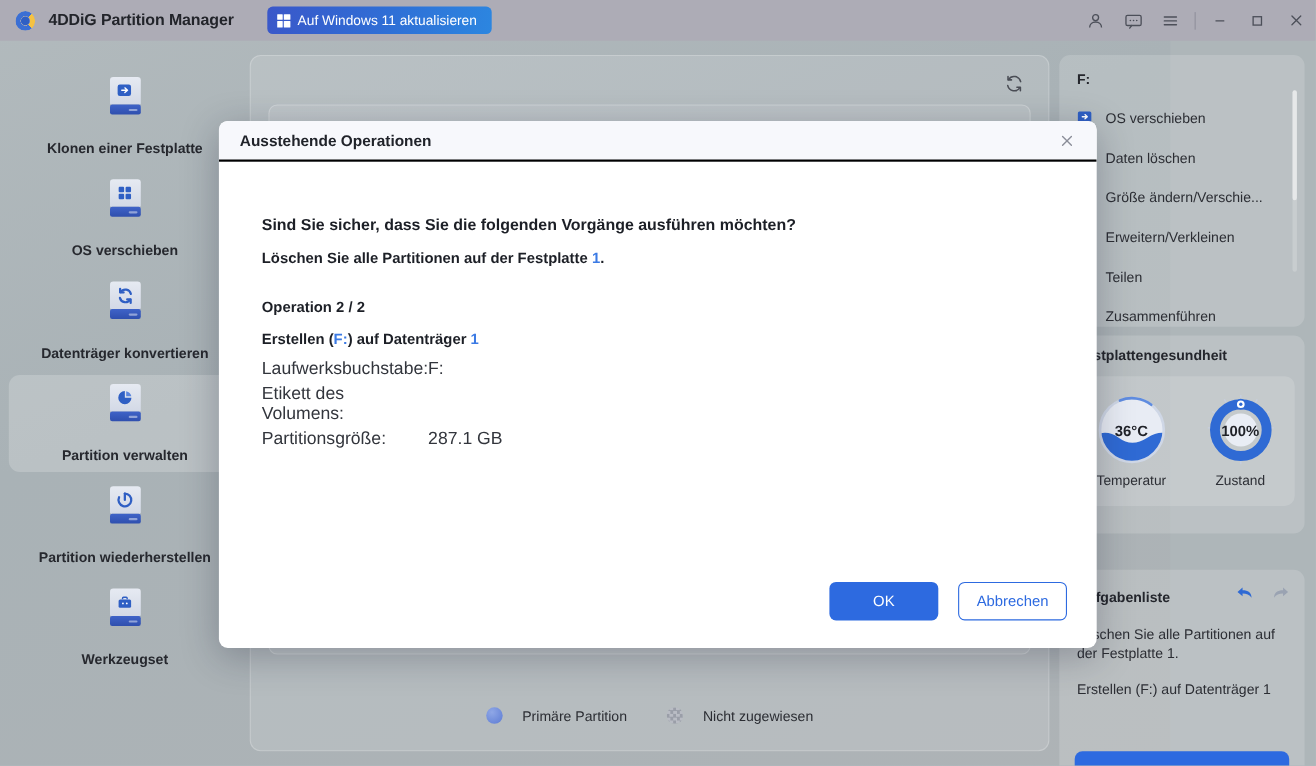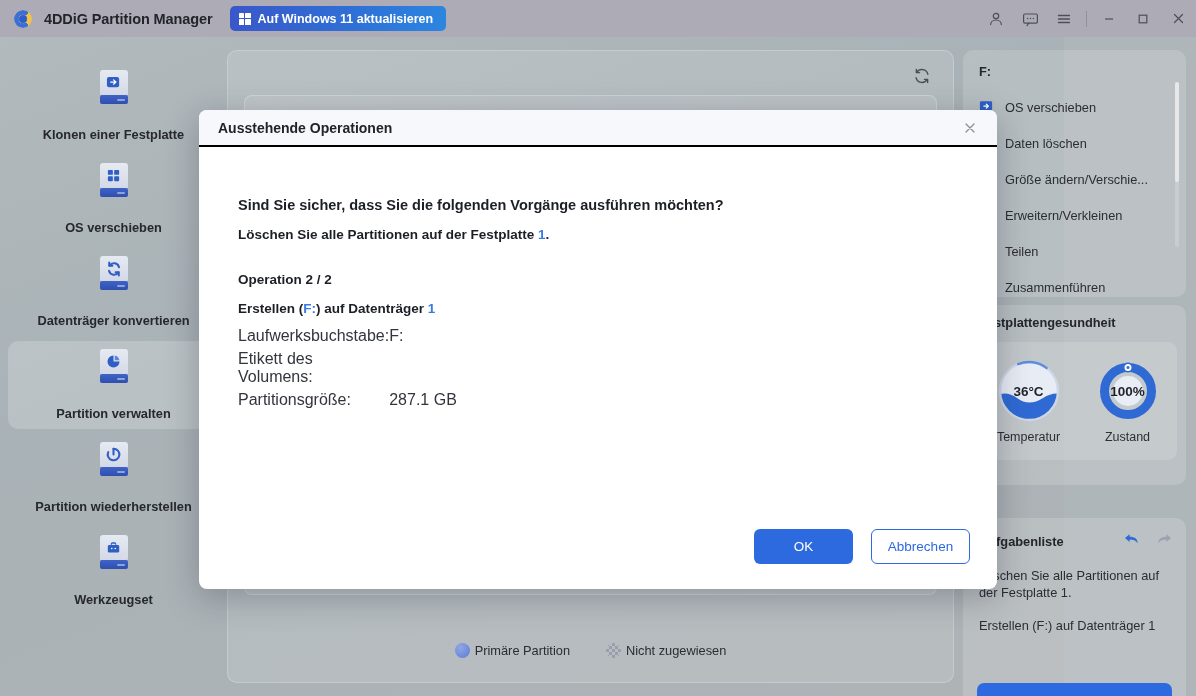--- a/index.html
+++ b/index.html
@@ -35,25 +35,25 @@
   .logo .dot {
     position: absolute; left: 7px; top: 7px; width: 8px; height: 8px;
     border-radius: 50%; background: #2f5fc4;
   }
   .app-title {
     margin-left: 10px;
     font-size: 14.5px; font-weight: bold; color: #22242a;
     letter-spacing: -.1px; white-space: nowrap;
   }
   .upgrade-btn {
-    margin-left: 17px;
+    margin-left: 30px;
     height: 25px; padding: 0 13px 0 9px;
     border-radius: 5px;
     background: linear-gradient(100deg,#3a57c9 0%, #2f6fd6 55%, #2c86e0 100%);
-    color: #fff; font-size: 12.5px; font-weight: bold;
+    color: #fff; font-size: 12.5px; font-weight: normal;
     display: flex; align-items: center; gap: 7px;
     white-space: nowrap; cursor: pointer; border: none;
     font-family: "Liberation Sans", sans-serif;
   }
   .win-glyph {
     width: 12px; height: 12px; flex: none;
     display: grid; grid-template-columns: 1fr 1fr; grid-template-rows: 1fr 1fr; gap: 1.6px;
   }
   .win-glyph i { background: #ffffff; border-radius: .5px; display: block; }
 
@@ -114,21 +114,21 @@
   .disk-card {
     position: absolute; left: 16px; top: 44px; right: 16px; height: 500px;
     background: rgba(255,255,255,.10);
     border: 1px solid rgba(255,255,255,.25);
     border-radius: 8px;
   }
   .legend {
     position: absolute; left: 0; right: 0; bottom: 24px;
     display: flex; justify-content: center; align-items: center; gap: 36px;
   }
-  .legend-item { display: flex; align-items: center; gap: 5px; margin-top: 28px; }
+  .legend-item { display: flex; align-items: center; gap: 18px; margin-top: 28px; }
   .legend-swatch { width: 15px; height: 15px; border-radius: 50%; flex: none; }
   .legend-swatch.primary { background: radial-gradient(circle at 35% 30%, #8fa7e6, #5c7bd4); }
   .legend-swatch.unalloc {
     background:
       repeating-conic-gradient(#b9bcc4 0% 25%, #9a9ea8 0% 50%) 0 0/6px 6px;
   }
   .legend-label { font-size: 12.8px; color: #2b2d33; white-space: nowrap; }
 
   
   .rightpanel {

